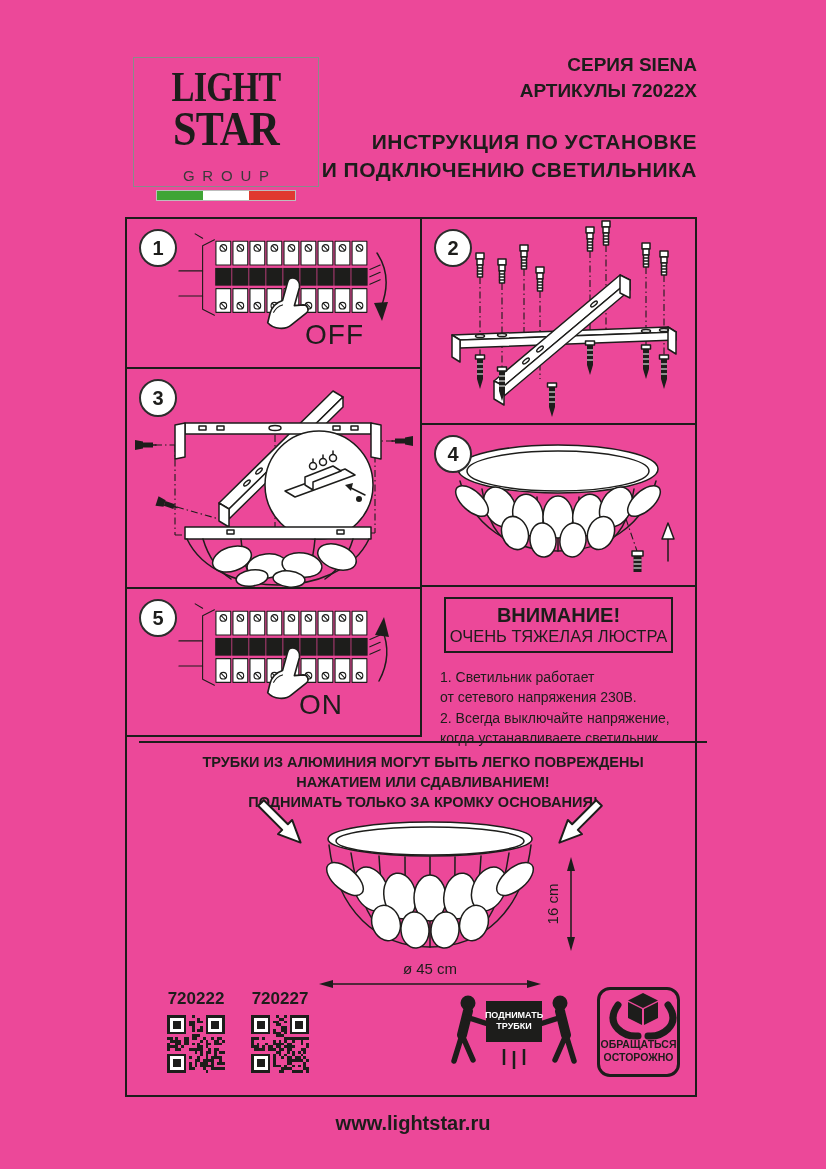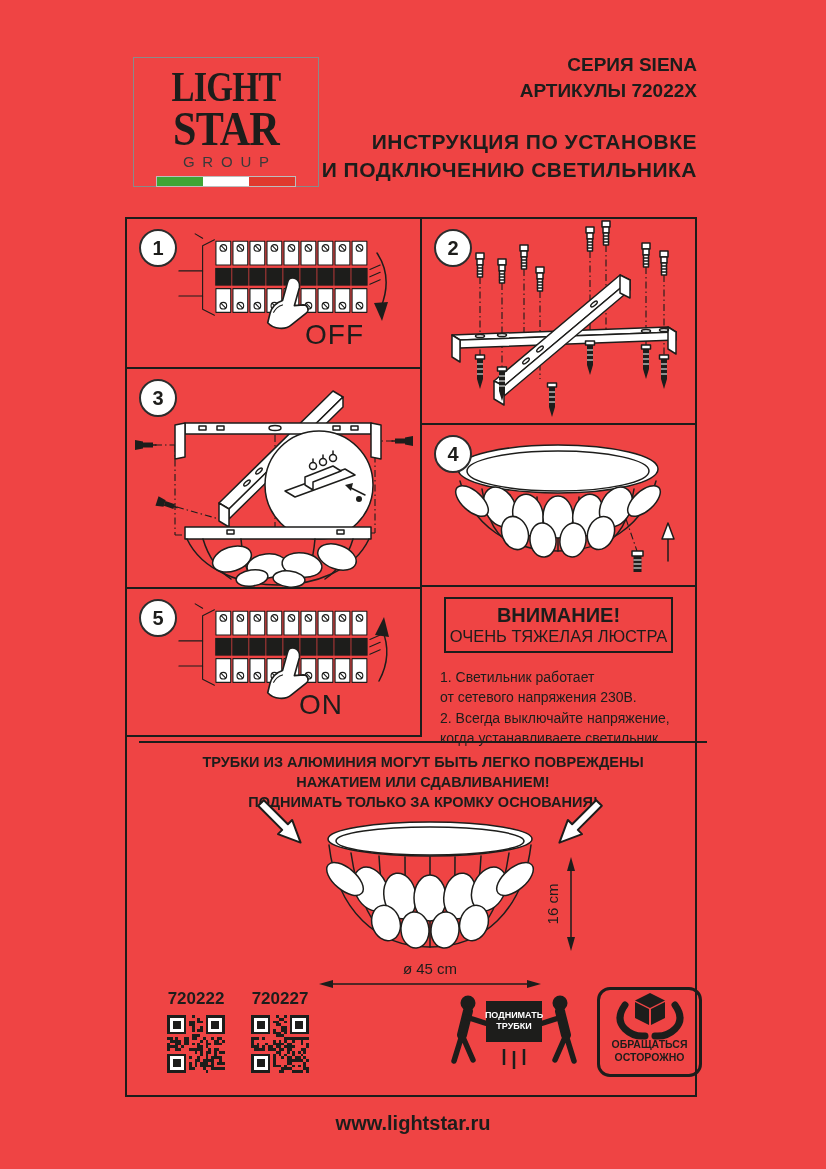--- a/index.html
+++ b/index.html
@@ -1,32 +1,32 @@
 <!DOCTYPE html>
 <html><head>
 <meta charset="utf-8">
 <style>
   html,body{margin:0;padding:0;background:#e8e8e8;}
-  #sheet{position:relative;width:826px;height:1169px;background:#ef4444;margin:0 auto;
+  #sheet{position:relative;width:826px;height:1169px;background:#ec4899;margin:0 auto;
          font-family:"Liberation Sans",sans-serif;color:#1d1d1b;overflow:hidden;}
   .abs{position:absolute;}
   svg{display:block;overflow:visible;}
   svg text{font-family:"Liberation Sans",sans-serif;fill:#1d1d1b;}
   .ln{fill:none;stroke:#1d1d1b;stroke-width:1.5;stroke-linecap:round;stroke-linejoin:round;}
   .lnf{fill:#fff;stroke:#1d1d1b;stroke-width:1.5;stroke-linejoin:round;}
   .blk{fill:#1d1d1b;}
   .dd{fill:none;stroke:#1d1d1b;stroke-width:1.1;stroke-dasharray:7 3 1.5 3;}
 
   
   .logo-box{left:133px;top:57px;width:184px;height:128px;border:1px solid #8a8a8a;text-align:center;}
   .logo-w1{font-family:"Liberation Serif",serif;font-weight:700;font-size:42px;line-height:40px;margin-top:9px;
            transform:scaleX(.82);letter-spacing:-1px;}
   .logo-w2{font-family:"Liberation Serif",serif;font-weight:700;font-size:49px;line-height:44px;
            transform:scaleX(.86);letter-spacing:-1px;}
-  .logo-w3{font-size:15px;letter-spacing:.52em;text-indent:.52em;margin-top:2px;color:#3a3a3a;}
+  .logo-w3{font-size:15px;letter-spacing:.52em;text-indent:.52em;margin-top:16px;color:#3a3a3a;}
   .flag{width:138px;height:9px;margin:6px auto 0;border:1px solid #bdbdbd;display:flex;}
   .flag span{flex:1;}
   .hdr{right:129px;text-align:right;font-weight:700;}
   .hdr-series{top:52px;font-size:19px;line-height:26px;}
   .hdr-title{top:128px;font-size:21px;line-height:28px;letter-spacing:.5px;}
 
   
   #main{left:125px;top:217px;width:572px;height:880px;border:2px solid #1d1d1b;box-sizing:border-box;}
   .cell{position:absolute;box-sizing:border-box;}
   .c1{left:0;top:0;width:295px;height:150px;border-right:2px solid #1d1d1b;border-bottom:2px solid #1d1d1b;}
@@ -48,21 +48,21 @@
   .attn-title{font-size:20px;font-weight:700;line-height:22px;}
   .attn-sub{font-size:16.5px;line-height:20px;}
   .notes{left:18px;top:80px;font-size:14px;line-height:20.3px;}
 
   
   .warn3{width:100%;text-align:center;top:9px;font-weight:700;font-size:14.5px;line-height:20px;}
   .dimtxt{font-size:15px;}
   .art-label{font-size:17px;font-weight:700;text-align:center;width:62px;}
   .lift-label{left:347px;top:259px;width:56px;height:38px;color:#fff;font-weight:700;font-size:9px;
               line-height:11px;display:flex;flex-direction:column;align-items:center;justify-content:center;z-index:2;}
-  .handle-box{left:458px;top:244px;width:105px;height:90px;border:3px solid #1d1d1b;border-radius:13px;
+  .handle-box{left:458px;top:244px;width:83px;height:90px;border:3px solid #1d1d1b;border-radius:13px;
               box-sizing:border-box;text-align:center;}
   .handle-label{font-weight:700;font-size:10.5px;line-height:13px;margin-top:1px;}
   .footer{left:0;top:1112px;width:826px;text-align:center;font-weight:700;font-size:20px;}
 </style>
 </head>
 <body>
 
 <svg width="0" height="0" style="position:absolute" aria-hidden="true">
   <defs>
     <g id="g-mod">

